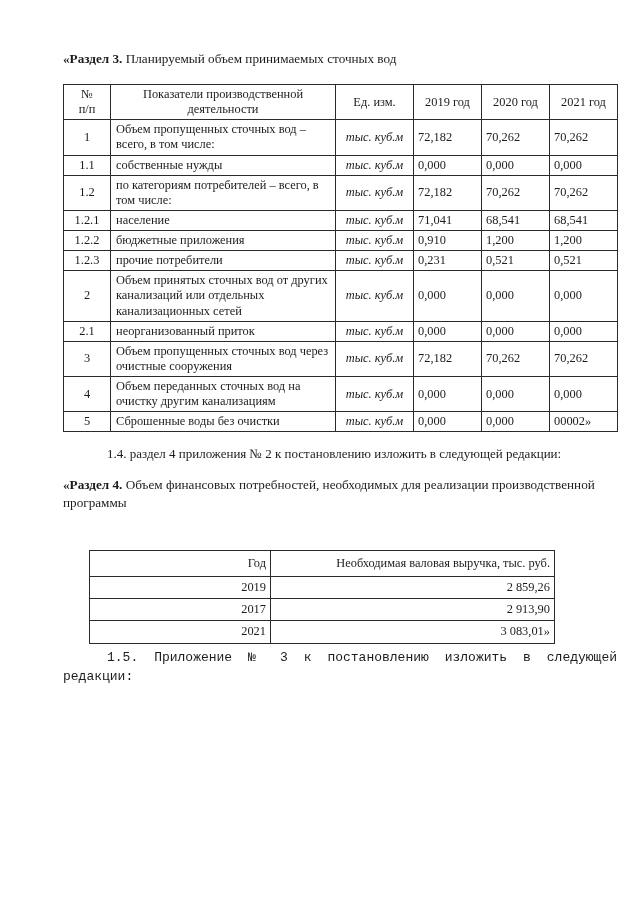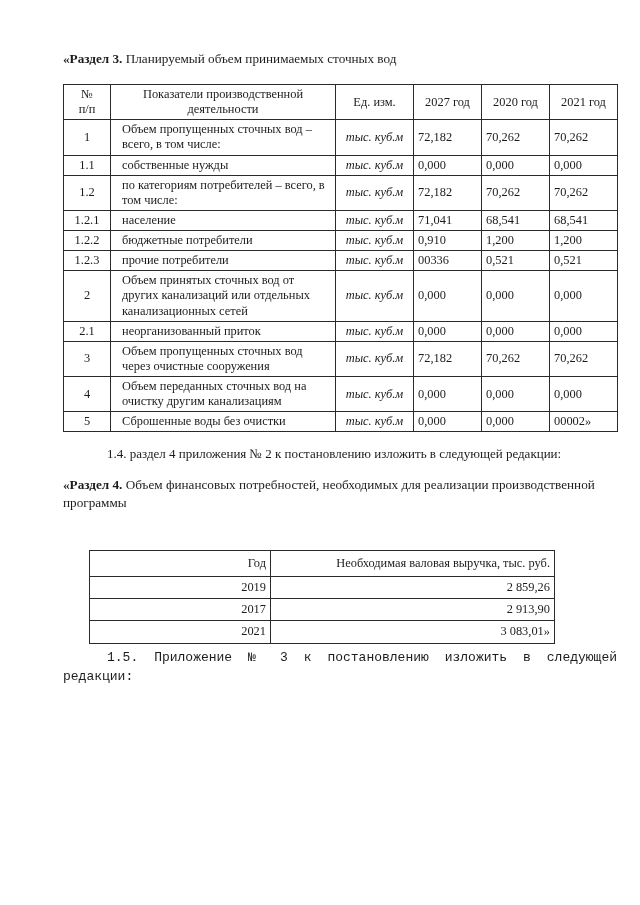--- a/index.html
+++ b/index.html
@@ -88,21 +88,21 @@
     top: 84px;
     width: 554px;
   }
   #table-production col.c-num   { width: 47px; }
   #table-production col.c-label { width: 225px; }
   #table-production col.c-unit  { width: 78px; }
   #table-production col.c-year  { width: 68px; }
 
   #table-production thead td { text-align: center; }
   #table-production td.num    { text-align: center; }
-  #table-production td.label  { text-align: left; padding-left: 11px; }
+  #table-production td.label  { text-align: left; padding-left: 5px; }
   #table-production td.unit   { text-align: center; font-style: italic; }
   #table-production td.year   { text-align: left; }
 
   
   #table-revenue {
     left: 89px;
     top: 550px;
     width: 465px;
   }
   #table-revenue col.c-year    { width: 181px; }
@@ -136,21 +136,21 @@
         <col class="c-year">
     </colgroup>
     <thead>
       <tr>
         <td>
           <span>№</span><br>
           <span>п/п</span>
         </td>
         <td>Показатели производственной деятельности</td>
         <td>Ед. изм.</td>
-        <td>2027 год</td>
+        <td>2019 год</td>
         <td>2020 год</td>
         <td>2021 год</td>
       </tr>
     </thead>
     <tbody>
       <tr class="tall-2">
         <td class="num">1</td>
         <td class="label">Объем пропущенных сточных вод – всего, в том числе:</td>
         <td class="unit">тыс. куб.м</td>
         <td class="year">72,182</td>
@@ -176,31 +176,31 @@
       <tr class="short">
         <td class="num">1.2.1</td>
         <td class="label">население</td>
         <td class="unit">тыс. куб.м</td>
         <td class="year">71,041</td>
         <td class="year">68,541</td>
         <td class="year">68,541</td>
       </tr>
       <tr class="short">
         <td class="num">1.2.2</td>
-        <td class="label">бюджетные потребители</td>
+        <td class="label">бюджетные приложения</td>
         <td class="unit">тыс. куб.м</td>
         <td class="year">0,910</td>
         <td class="year">1,200</td>
         <td class="year">1,200</td>
       </tr>
       <tr class="short">
         <td class="num">1.2.3</td>
         <td class="label">прочие потребители</td>
         <td class="unit">тыс. куб.м</td>
-        <td class="year">00336</td>
+        <td class="year">0,231</td>
         <td class="year">0,521</td>
         <td class="year">0,521</td>
       </tr>
       <tr class="tall-3">
         <td class="num">2</td>
         <td class="label">Объем принятых сточных вод от других канализаций или отдельных канализационных сетей</td>
         <td class="unit">тыс. куб.м</td>
         <td class="year">0,000</td>
         <td class="year">0,000</td>
         <td class="year">0,000</td>

